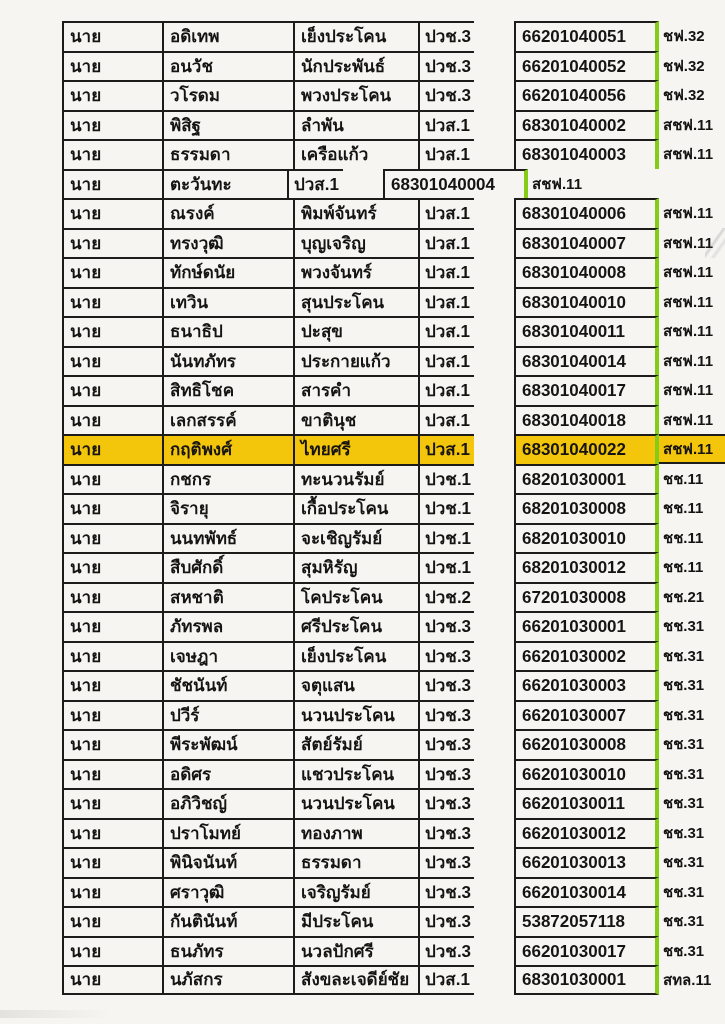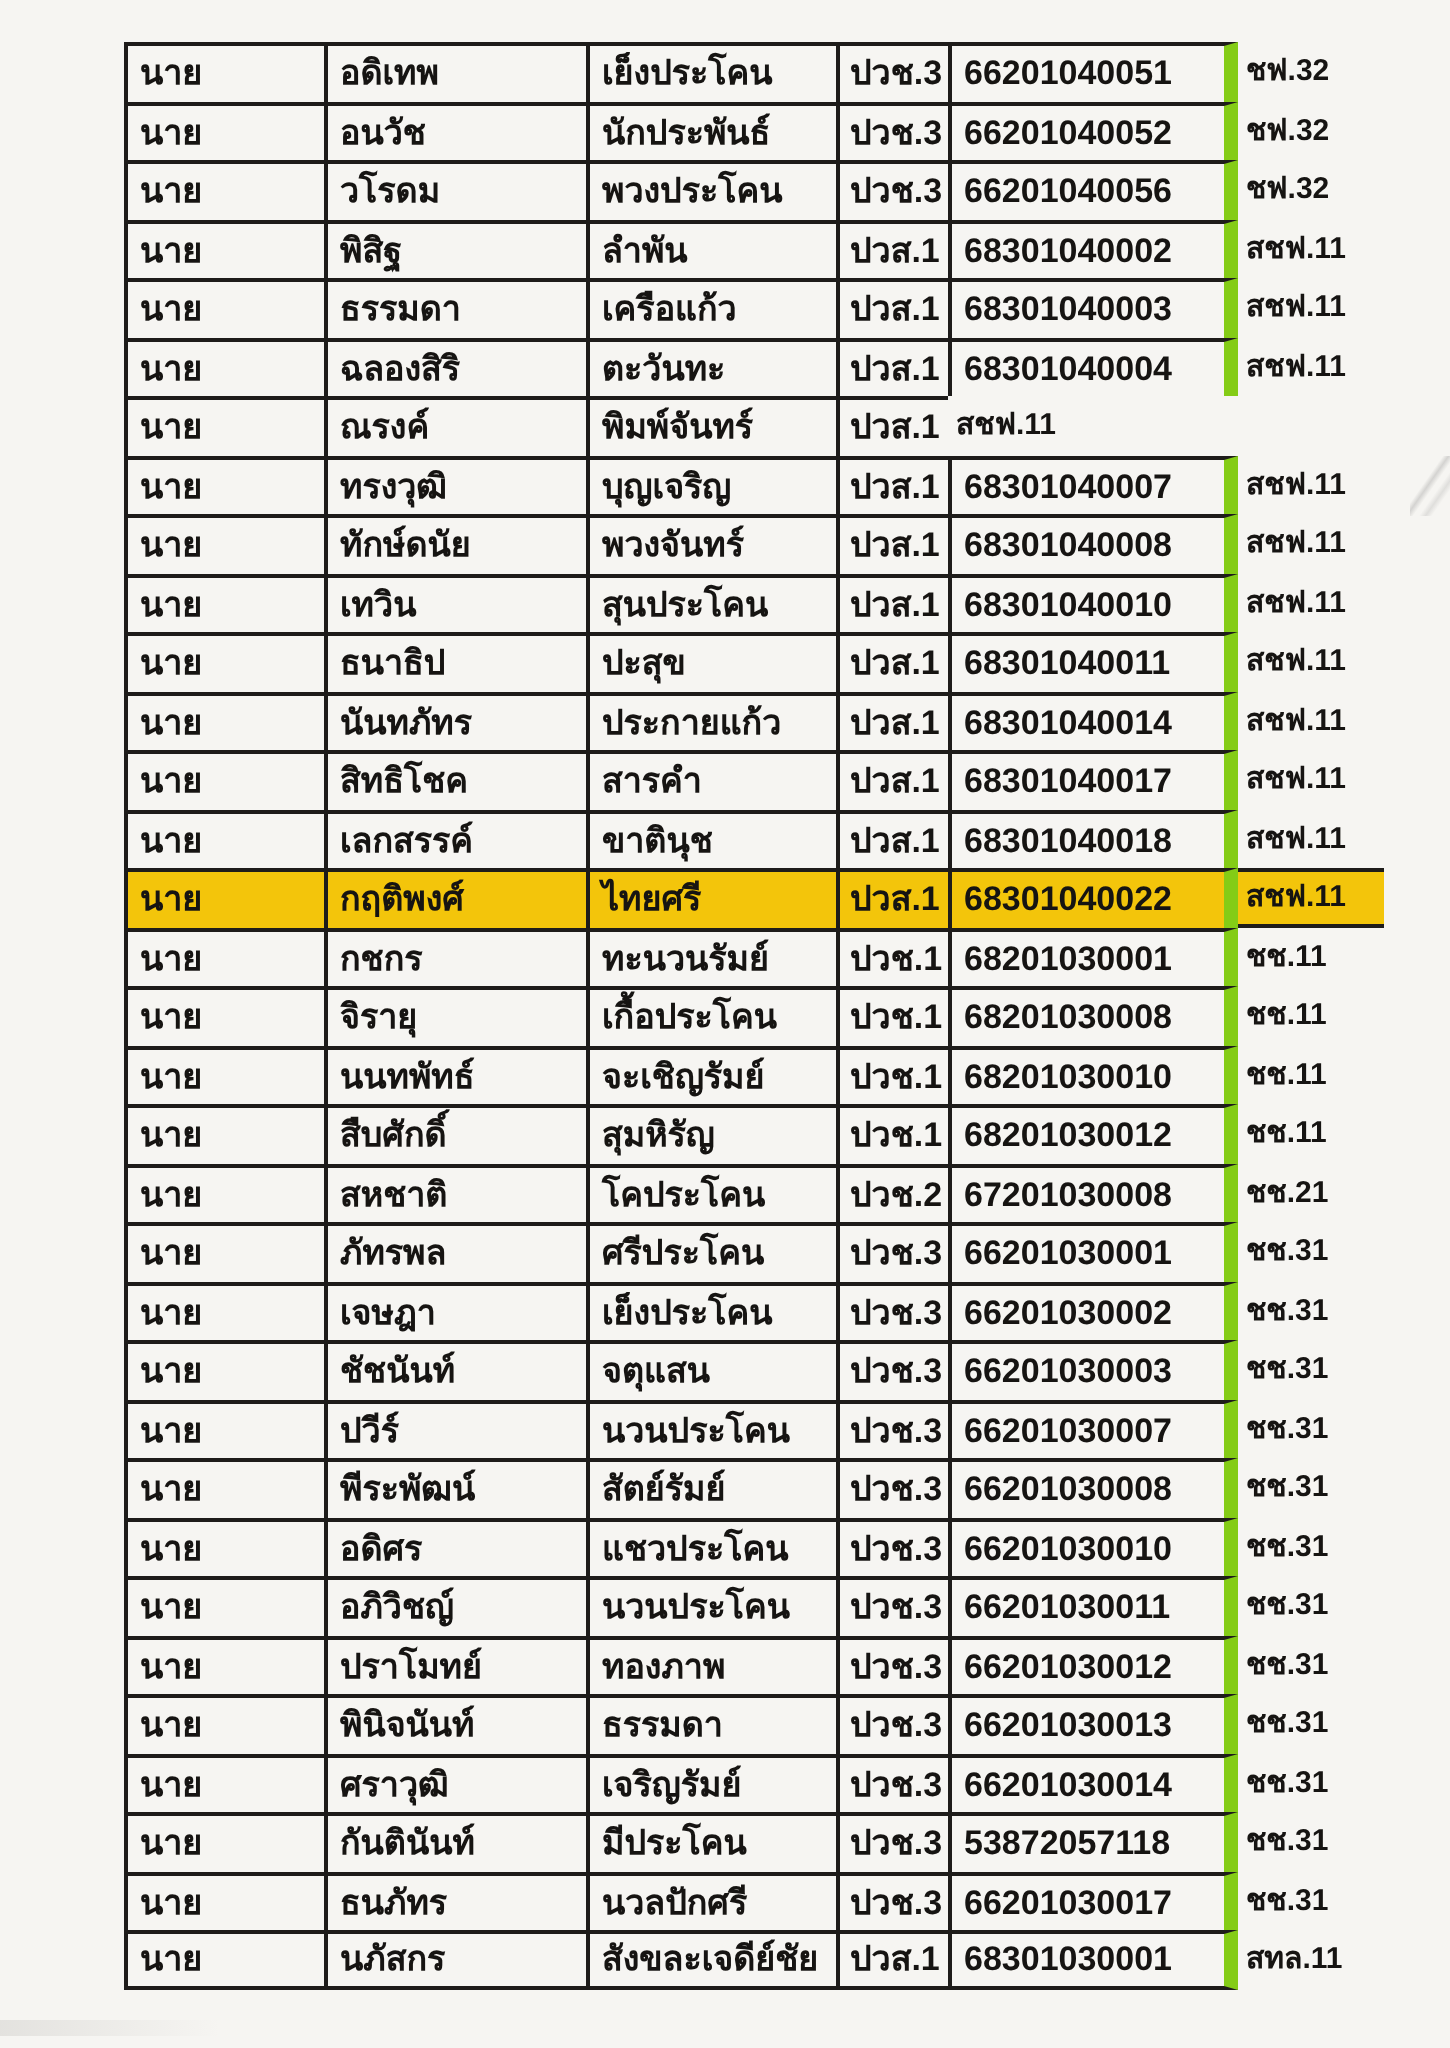--- a/index.html
+++ b/index.html
@@ -34,21 +34,21 @@
     font-size: 17px;
     line-height: 1;
     white-space: nowrap;
     background: var(--hl);
   }
   .row:last-child .cell { border-bottom: 2px solid #1e1c1a; }
   .c-title { width: 100px; }
   .c-first { width: 131px; }
   .c-last  { width: 125px; }
   .c-level { width: 56px; padding-left: 5px; }
-  .c-id    { width: 145px; padding-left: 6px; border-right: 7px solid #84cc16; }
+  .c-id    { width: 145px; padding-left: 6px; border-right: 4px solid #84cc16; margin-left: 40px; }
   .code {
     box-sizing: border-box;
     width: 73px;
     display: flex;
     align-items: center;
     padding-left: 4px;
     font-size: 15px;
     line-height: 1;
     white-space: nowrap;
   }
@@ -111,31 +111,31 @@
       <div class="row">
     <div class="cell c-title">นาย</div>
     <div class="cell c-first">ธรรมดา</div>
     <div class="cell c-last">เครือแก้ว</div>
     <div class="cell c-level">ปวส.1</div>
     <div class="cell c-id">68301040003</div>
     <div class="code">สชฟ.11</div>
   </div>
       <div class="row">
     <div class="cell c-title">นาย</div>
-    <div class="cell c-first">ฉลองสิริ</div>
     <div class="cell c-last">ตะวันทะ</div>
     <div class="cell c-level">ปวส.1</div>
     <div class="cell c-id">68301040004</div>
     <div class="code">สชฟ.11</div>
   </div>
       <div class="row">
     <div class="cell c-title">นาย</div>
     <div class="cell c-first">ณรงค์</div>
     <div class="cell c-last">พิมพ์จันทร์</div>
     <div class="cell c-level">ปวส.1</div>
+    <div class="cell c-id">68301040006</div>
     <div class="code">สชฟ.11</div>
   </div>
       <div class="row">
     <div class="cell c-title">นาย</div>
     <div class="cell c-first">ทรงวุฒิ</div>
     <div class="cell c-last">บุญเจริญ</div>
     <div class="cell c-level">ปวส.1</div>
     <div class="cell c-id">68301040007</div>
     <div class="code">สชฟ.11</div>
   </div>

